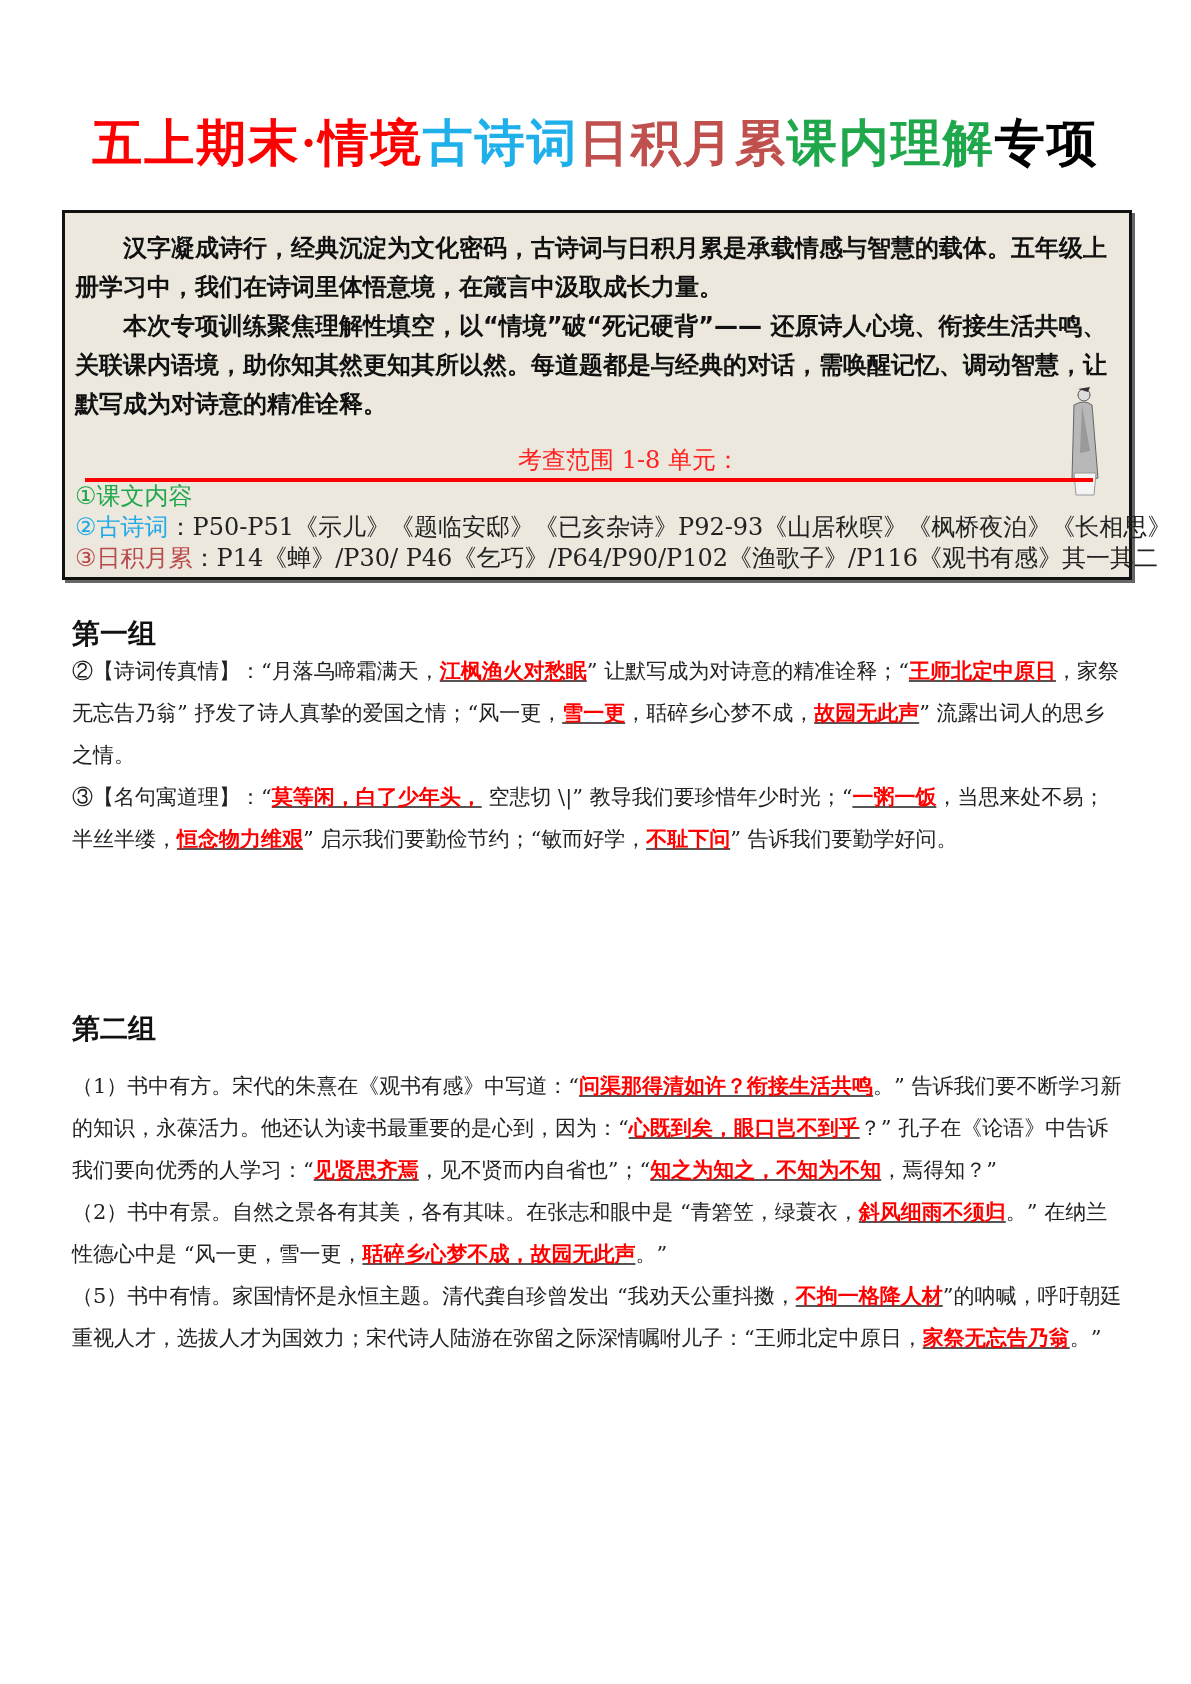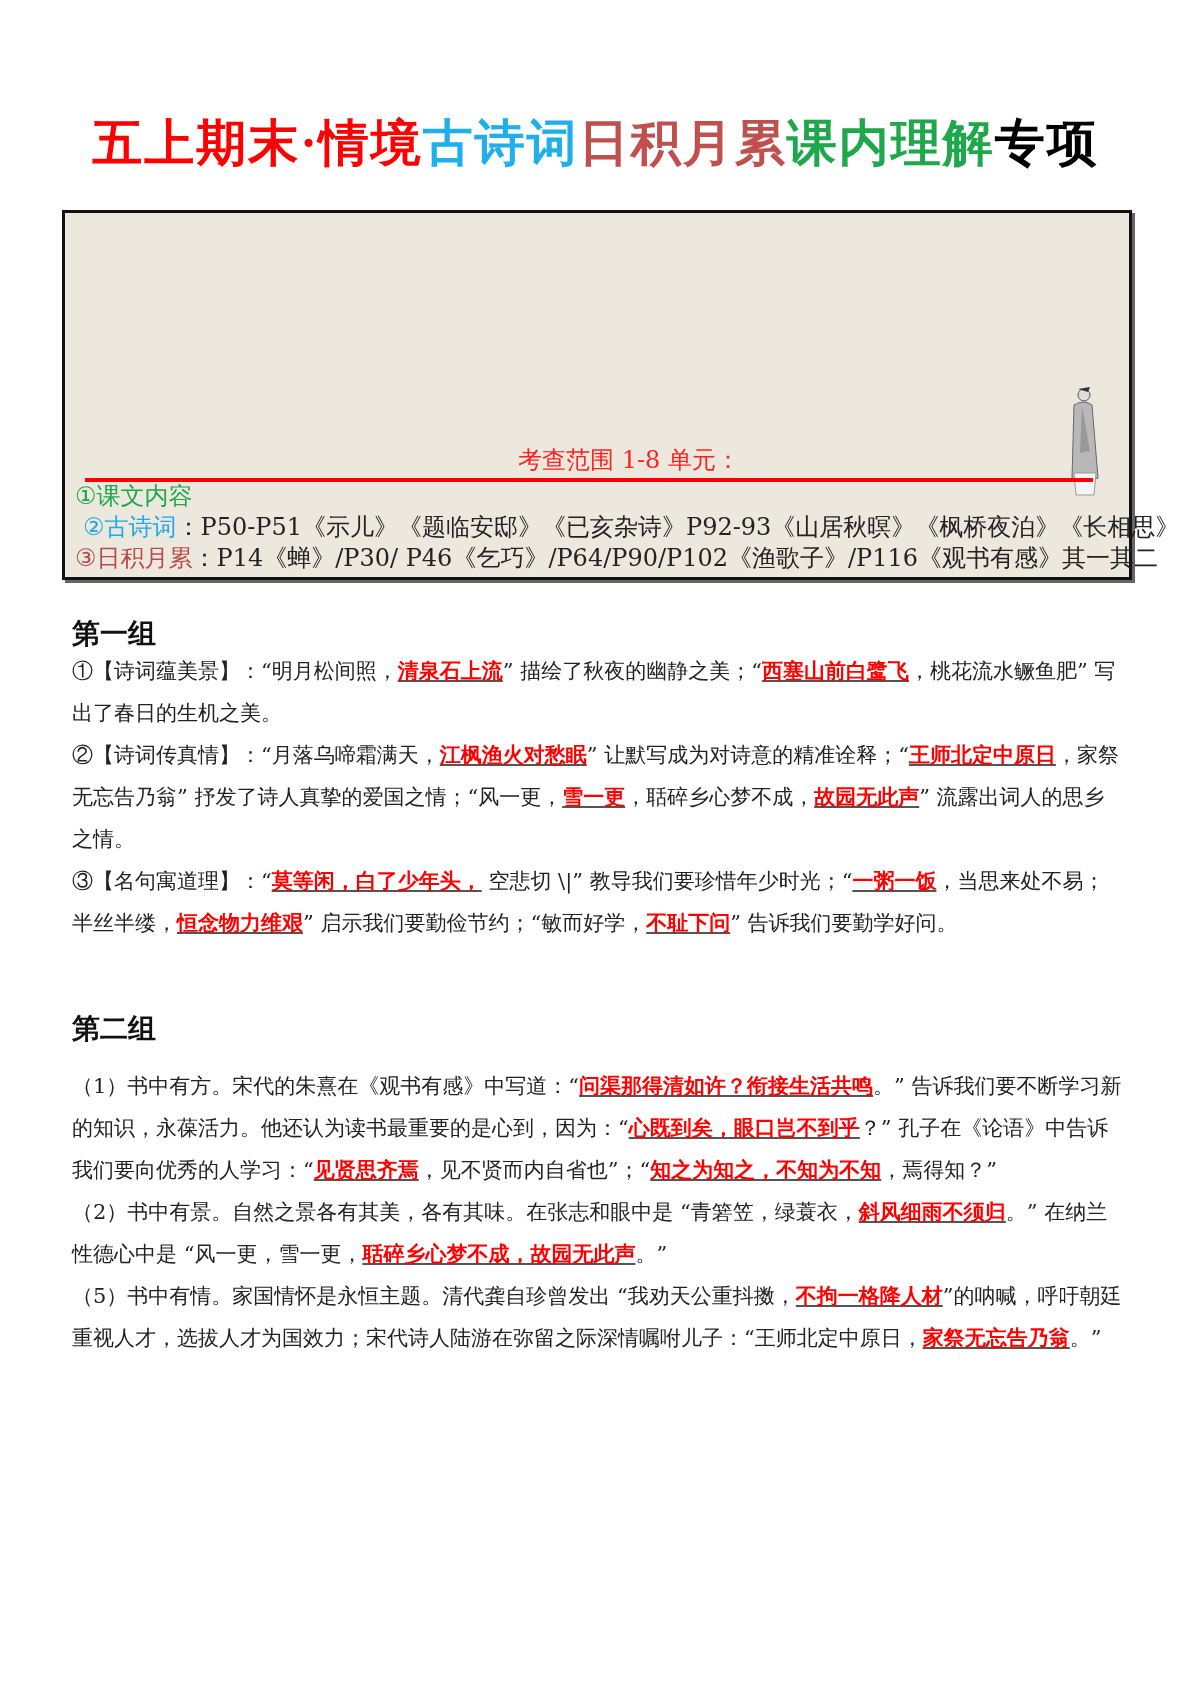--- a/index.html
+++ b/index.html
@@ -19,39 +19,43 @@
                 line-height: 39px; color: #111; }
   .intro-text p { margin: 0; text-indent: 2em; }
   .range { position: absolute; left: 0; width: 100%; top: 232px; text-align: center;
            color: #ff2020; font-size: 24px; line-height: 30px; padding-left: 32px; }
   .range-line { position: absolute; left: 20px; top: 265px; width: 1008px; height: 4px; background: #ff0000; }
   .figure { position: absolute; left: 995px; top: 170px; width: 45px; height: 120px; }
   .scope { position: absolute; left: 10px; font-size: 24px; line-height: 30px; white-space: nowrap; }
   .scope .label { font-family: "DejaVu Sans", sans-serif; }
   .s1 { top: 268px; color: #1ea64a; }
   .s2 { top: 299px; }
-  .s2 .label { color: #1fa9e6; margin-left: 8px; }
+  .s2 .label { color: #1fa9e6; }
   .s3 { top: 330px; }
   .s3 .label { color: #b84a4a; }
 
   .content { position: absolute; left: 72px; width: 1052px; font-size: 21px; line-height: 42px; }
   .group-title { position: absolute; left: 72px; font-family: "DejaVu Sans", sans-serif;
                  font-size: 28px; font-weight: bold; color: #111; }
   .ans { color: #ff0000; font-family: "DejaVu Sans", sans-serif; font-weight: bold;
          text-decoration: underline; text-decoration-color: #555; }
   .para { margin: 0; }
 </style>
 </head>
 <body>
 
 <div class="title">
   <span style="color:#ff0000">五上期末·情境</span><span style="color:#1fb0ec">古诗词</span><span style="color:#c0504d">日积月累</span><span style="color:#1fa74b">课内理解</span><span style="color:#000">专项</span>
 </div>
 
 <div class="intro-box">
+  <div class="intro-text">
+    <p>汉字凝成诗行，经典沉淀为文化密码，古诗词与日积月累是承载情感与智慧的载体。五年级上册学习中，我们在诗词里体悟意境，在箴言中汲取成长力量。</p>
+    <p>本次专项训练聚焦理解性填空，以“情境”破“死记硬背”—— 还原诗人心境、衔接生活共鸣、关联课内语境，助你知其然更知其所以然。每道题都是与经典的对话，需唤醒记忆、调动智慧，让默写成为对诗意的精准诠释。</p>
+  </div>
 
   <svg class="figure" viewBox="0 0 45 120">
     <circle cx="24" cy="12" r="6" fill="#ddd" stroke="#555" stroke-width="1"></circle>
     <path d="M18 6 L30 4 L28 9 Z" fill="#333"></path>
     <path d="M14 22 Q24 16 32 22 L38 95 Q24 100 12 95 Z" fill="#b8b8b8" stroke="#666" stroke-width="1"></path>
     <path d="M22 22 L20 70 L30 68 Z" fill="#9a9a9a"></path>
     <path d="M14 90 L36 90 L34 112 L16 112 Z" fill="#f4f4f4" stroke="#999" stroke-width="1"></path>
   </svg>
 
   <div class="range">考查范围 1-8 单元：</div>
@@ -63,21 +67,20 @@
   <div class="scope s2">
     <span class="label">②古诗词</span><span style="color:#222">：P50-P51《示儿》《题临安邸》《已亥杂诗》P92-93《山居秋暝》《枫桥夜泊》《长相思》</span>
   </div>
   <div class="scope s3">
     <span class="label">③日积月累</span><span style="color:#222">：P14《蝉》/P30/ P46《乞巧》/P64/P90/P102《渔歌子》/P116《观书有感》其一其二</span>
   </div>
 </div>
 
 <div class="group-title" style="top:615px;">第一组</div>
 <div class="content" style="top:650px;">
-  <p class="para"><span>①【诗词蕴美景】：“明月松间照，</span><span class="ans">清泉石上流</span><span>” 描绘了秋夜的幽静之美；“</span><span class="ans">西塞山前白鹭飞</span><span>，桃花流水鳜鱼肥” 写出了春日的生机之美。</span></p>
   <p class="para"><span>②【诗词传真情】：“月落乌啼霜满天，</span><span class="ans">江枫渔火对愁眠</span><span>” 让默写成为对诗意的精准诠释；“</span><span class="ans">王师北定中原日</span><span>，家祭无忘告乃翁” 抒发了诗人真挚的爱国之情；“风一更，</span><span class="ans">雪一更</span><span>，聒碎乡心梦不成，</span><span class="ans">故园无此声</span><span>” 流露出词人的思乡之情。</span></p>
   <p class="para"><span>③【名句寓道理】：“</span><span class="ans">莫等闲，白了少年头，</span><span> 空悲切 \|” 教导我们要珍惜年少时光；“</span><span class="ans">一粥一饭</span><span>，当思来处不易；半丝半缕，</span><span class="ans">恒念物力维艰</span><span>” 启示我们要勤俭节约；“敏而好学，</span><span class="ans">不耻下问</span><span>” 告诉我们要勤学好问。</span></p>
 </div>
 
 <div class="group-title" style="top:1010px;">第二组</div>
 <div class="content" style="top:1065px;">
   <p class="para"><span>（1）书中有方。宋代的朱熹在《观书有感》中写道：“</span><span class="ans">问渠那得清如许？衔接生活共鸣</span><span>。” 告诉我们要不断学习新的知识，永葆活力。他还认为读书最重要的是心到，因为：“</span><span class="ans">心既到矣，眼口岂不到乎</span><span>？” 孔子在《论语》中告诉我们要向优秀的人学习：“</span><span class="ans">见贤思齐焉</span><span>，见不贤而内自省也”；“</span><span class="ans">知之为知之，不知为不知</span><span>，焉得知？”</span></p>
   <p class="para"><span>（2）书中有景。自然之景各有其美，各有其味。在张志和眼中是 “青箬笠，绿蓑衣，</span><span class="ans">斜风细雨不须归</span><span>。” 在纳兰性德心中是 “风一更，雪一更，</span><span class="ans">聒碎乡心梦不成，故园无此声</span><span>。”</span></p>
   <p class="para"><span>（5）书中有情。家国情怀是永恒主题。清代龚自珍曾发出 “我劝天公重抖擞，</span><span class="ans">不拘一格降人材</span><span>”的呐喊，呼吁朝廷重视人才，选拔人才为国效力；宋代诗人陆游在弥留之际深情嘱咐儿子：“王师北定中原日，</span><span class="ans">家祭无忘告乃翁</span><span>。”</span></p>
 </div>

